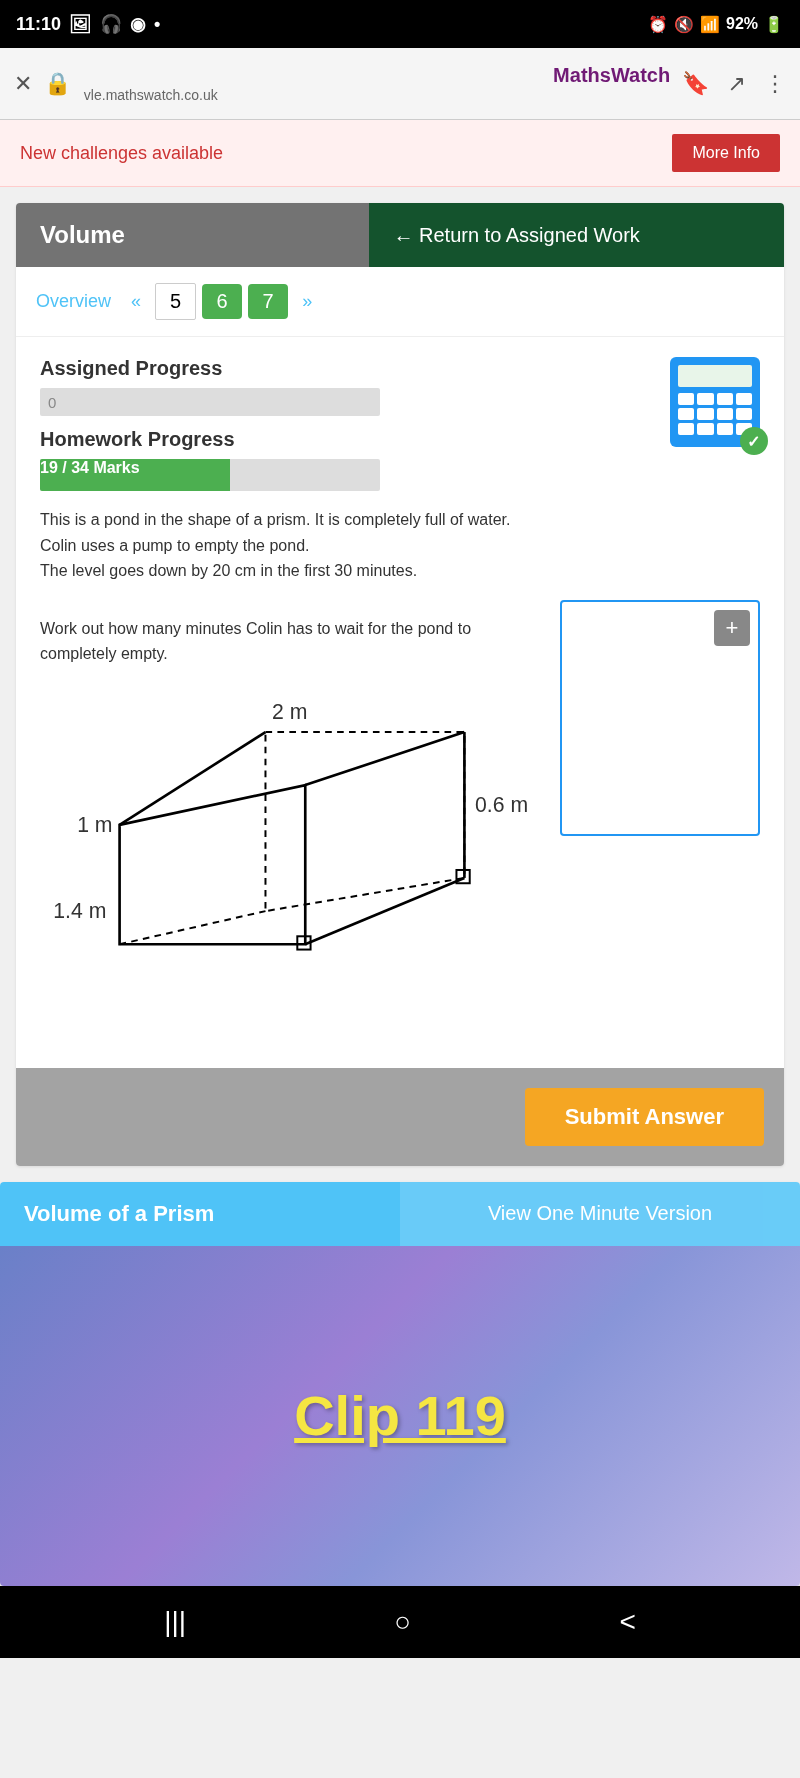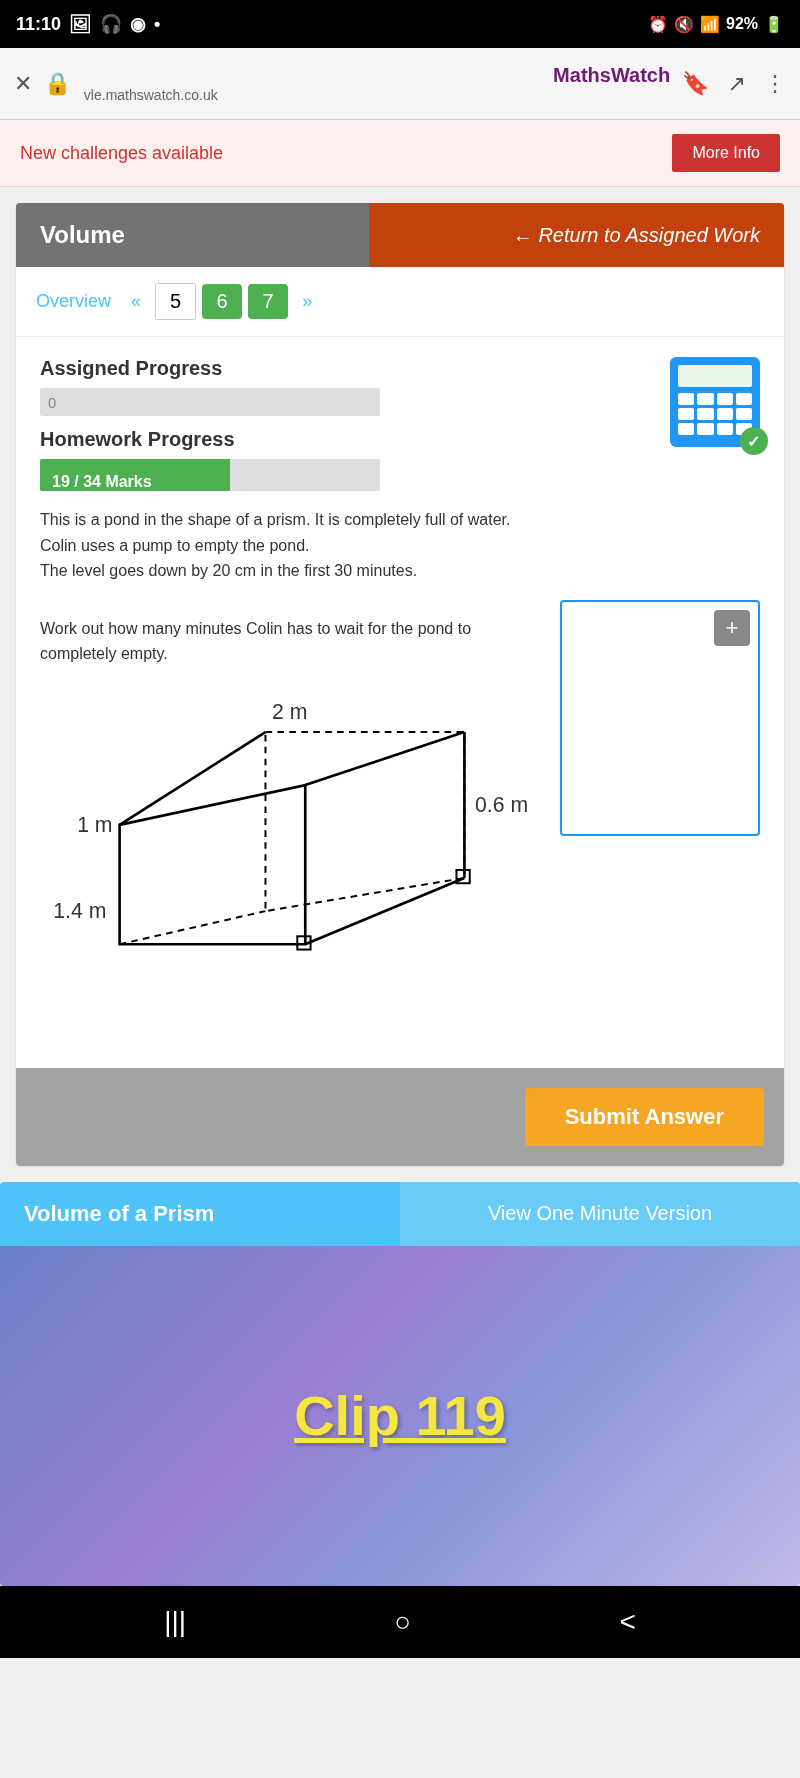--- a/index.html
+++ b/index.html
@@ -75,31 +75,30 @@
       background: #737373;
       color: #fff;
       font-size: 24px;
       font-weight: bold;
       padding: 0 24px;
       display: flex;
       align-items: center;
       flex: 1;
     }
     .header-return {
-      background: #c2410c;
+      background: #14532d;
       color: #fff;
       font-size: 20px;
       padding: 0 24px;
       display: flex;
       align-items: center;
       gap: 8px;
       cursor: pointer;
       flex: 1.2;
-      justify-content: flex-end;
-      font-style: italic;
+      justify-content: flex-start;
     }
 
     
     .pagination {
       display: flex;
       align-items: center;
       padding: 16px 20px;
       gap: 6px;
       border-bottom: 1px solid #eee;
     }
@@ -171,22 +170,21 @@
       border-radius: 2px;
       height: 32px;
       width: 340px;
       overflow: hidden;
     }
     .homework-bar-fill {
       background: #4CAF50;
       height: 100%;
       width: 56%;
       display: flex;
-      align-items: flex-end;
-      padding-left: 12px;
+      align-items: flex-start;
       font-size: 16px;
       color: #fff;
       font-weight: bold;
     }
 
     
     .calculator-icon {
       width: 90px;
       height: 90px;
       background: #2196F3;

